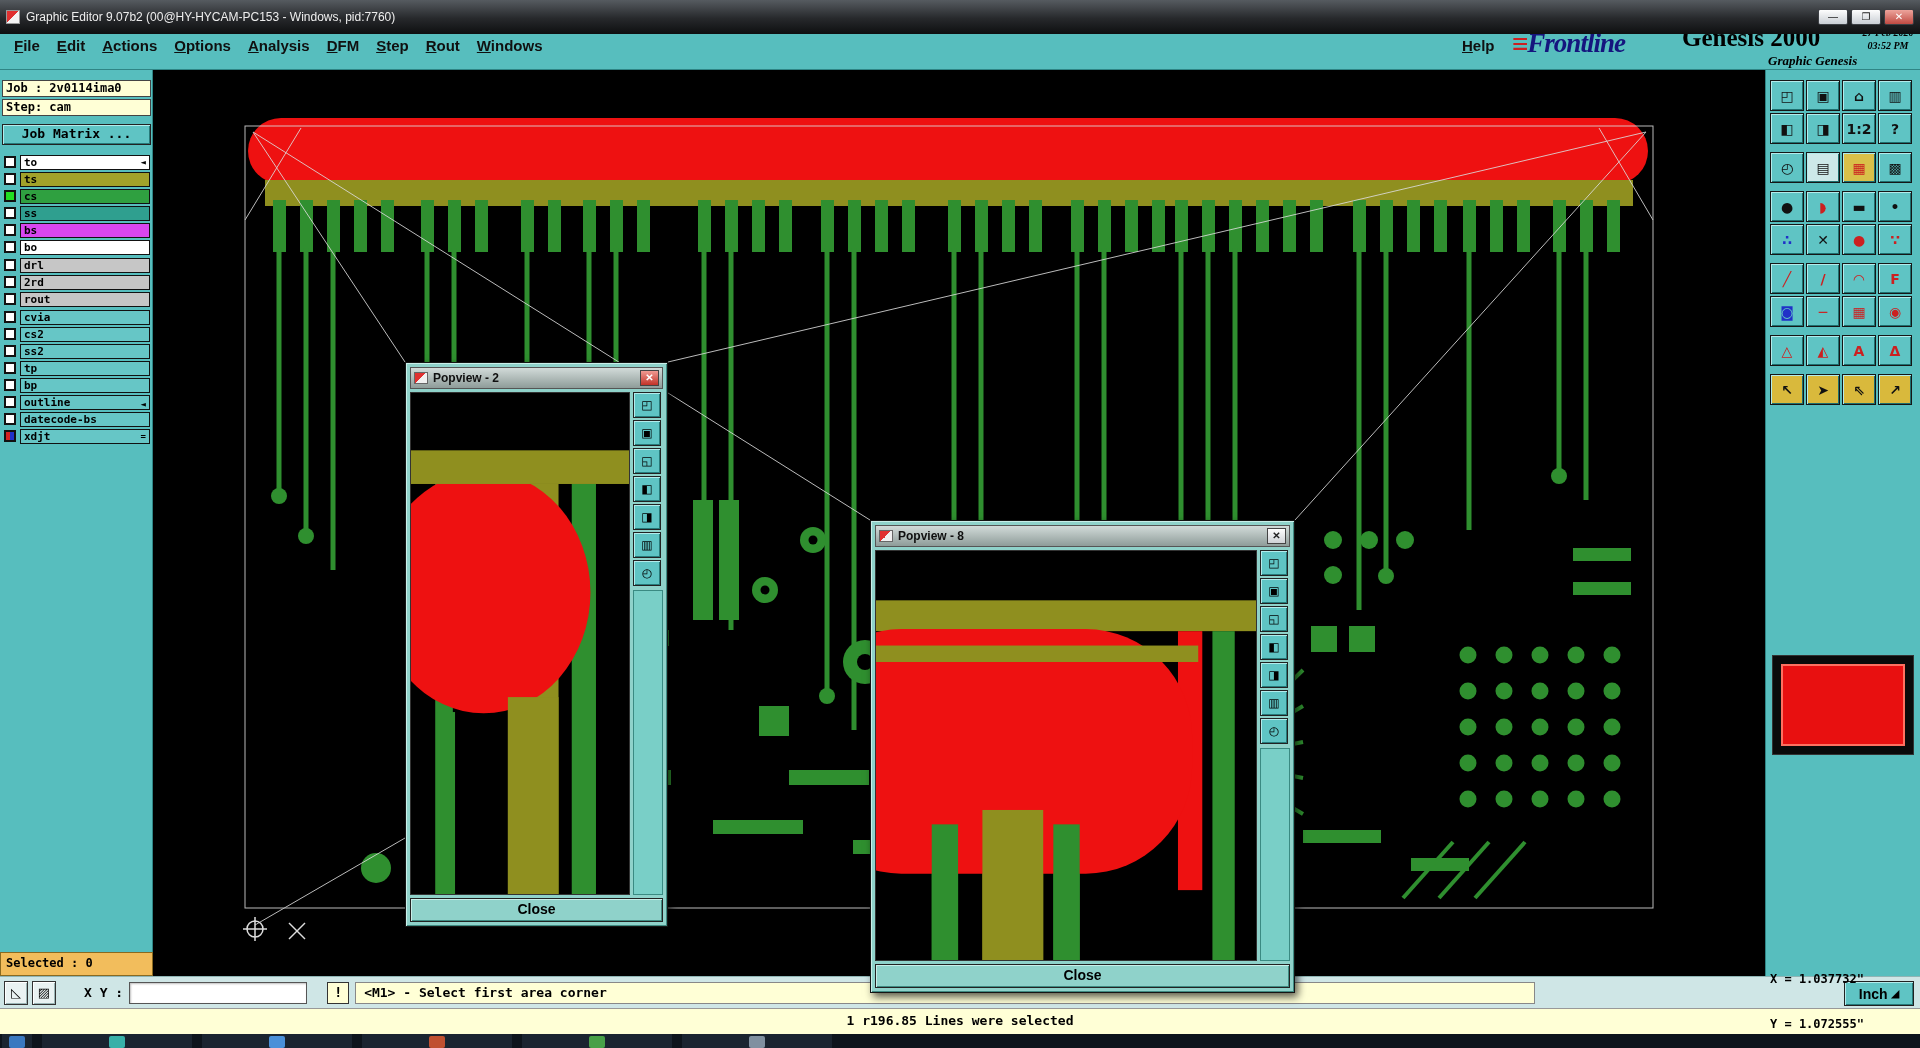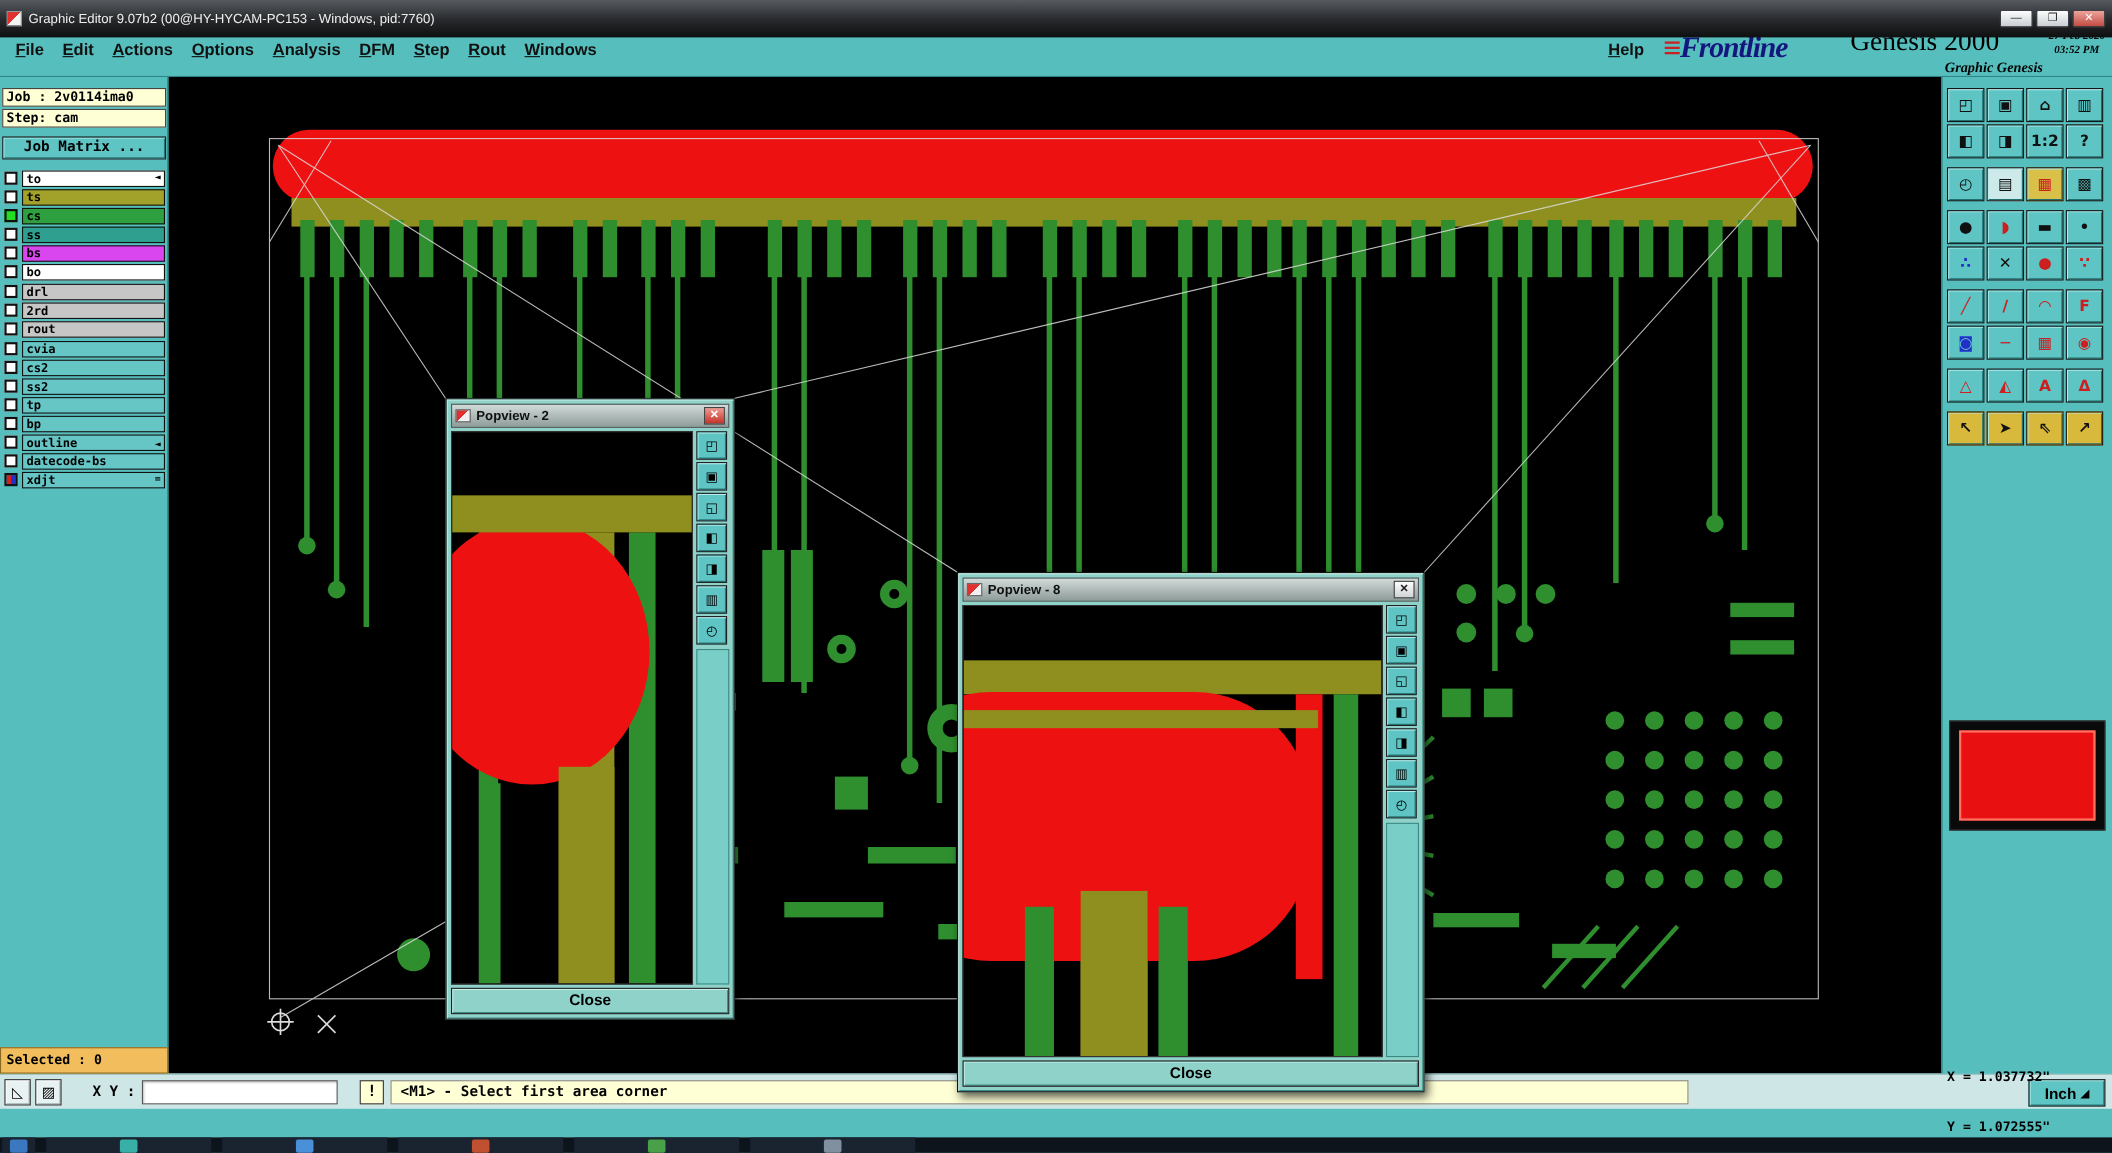--- a/index.html
+++ b/index.html
@@ -15,21 +15,21 @@
 
 
 .menubar{position:absolute;left:0;top:22px;width:1920px;height:48px;background:#57bebe;border-bottom:1px solid #2f8585;z-index:19}
 .menu-items{position:absolute;left:14px;top:0;height:100%;display:flex;align-items:center;gap:17px}
 .menu-item,.menu-help{font-weight:bold;font-size:15px;color:#101010;cursor:default;white-space:nowrap}
 .menu-help{position:absolute;left:1462px;top:0;height:100%;display:flex;align-items:center}
 .brand{position:absolute;left:1492px;top:0;width:428px;height:48px}
 .logo{position:absolute;left:20px;top:6px;display:flex;align-items:center}
 .logo-bars{color:#cc2020;font-size:28px;font-weight:bold;line-height:28px;margin-right:-1px}
 .logo-text{font-family:"Liberation Serif",serif;font-style:italic;font-weight:bold;font-size:27px;color:#15157e;letter-spacing:-1px}
-.product{position:absolute;left:190px;top:2px;font-family:"Liberation Serif",serif;font-weight:normal;font-size:25px;color:#000;white-space:nowrap}
+.product{position:absolute;left:190px;top:2px;font-family:"Liberation Serif",serif;font-weight:bold;font-size:25px;color:#000;white-space:nowrap}
 .subtitle{position:absolute;left:276px;top:31px;font-family:"Liberation Serif",serif;font-style:italic;font-weight:bold;font-size:13px;white-space:nowrap}
 .datetime{position:absolute;left:366px;top:4px;width:60px;text-align:center;font-family:"Liberation Serif",serif;font-weight:bold;font-style:italic;font-size:10px;line-height:13px;white-space:nowrap}
 
 
 .sidebar{position:absolute;left:0;top:70px;width:153px;height:882px;background:#57bebe;border-right:1px solid #2f8585;z-index:3}
 .job-box{position:absolute;left:2px;width:149px;height:17px;background:#ffffd6;border:1px solid #444;font:bold 12px "DejaVu Sans Mono",monospace;padding:0 3px;line-height:14px;white-space:nowrap}
 .matrix-btn{position:absolute;left:2px;top:54px;width:149px;height:21px;background:#5fc4c4;border:1px solid #222;box-shadow:inset 1px 1px 0 #b2ecec,inset -1px -1px 0 #277a7a;font:bold 13px "DejaVu Sans Mono",monospace;text-align:center;line-height:18px;cursor:default}
 .layer-list{position:absolute;left:4px;top:84px;width:146px}
 .layer-row{display:flex;align-items:center;height:16px;margin-bottom:1px;cursor:default}
 .layer-row.gap{margin-top:2px}
@@ -507,20 +507,21 @@
     <span class="xy-label">X Y :</span>
     <input class="xy-input" value="" style="">
     <span class="alert-btn">!</span>
     <span class="prompt-box">&lt;M1&gt; - Select first area corner</span>
     <span class="units-btn">
       <span>Inch</span>
       <span class="units-corner">◢</span>
     </span>
   </div>
 
+  <div class="msg-bar">1 r196.85 Lines were selected</div>
 
   <div class="taskbar">
       <div class="tb-item" style="width: 30px;">
         <span class="tb-ic" style="background: rgb(58, 120, 192);"></span>
       </div>
       <div class="tb-item" style="width: 150px;">
         <span class="tb-ic" style="background: rgb(56, 176, 168);"></span>
       </div>
       <div class="tb-item" style="width: 150px;">
         <span class="tb-ic" style="background: rgb(74, 144, 217);"></span>

